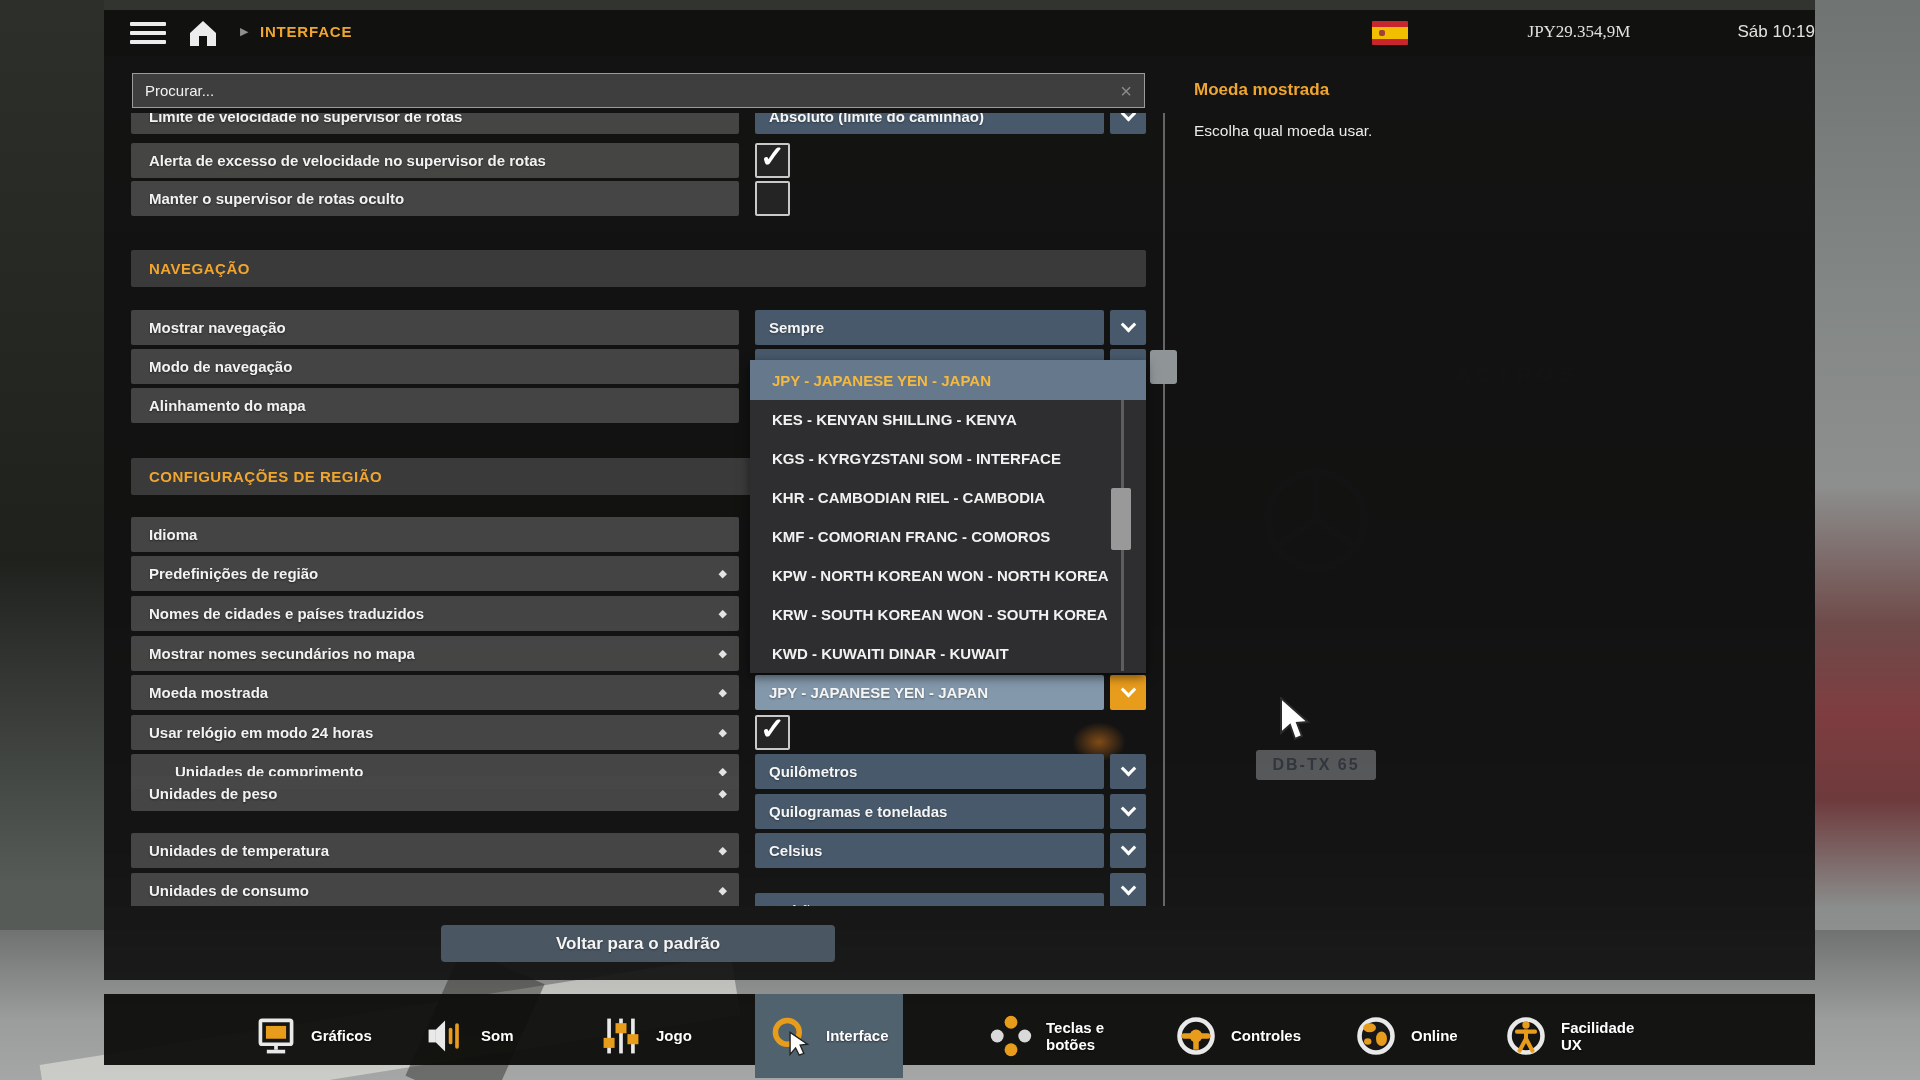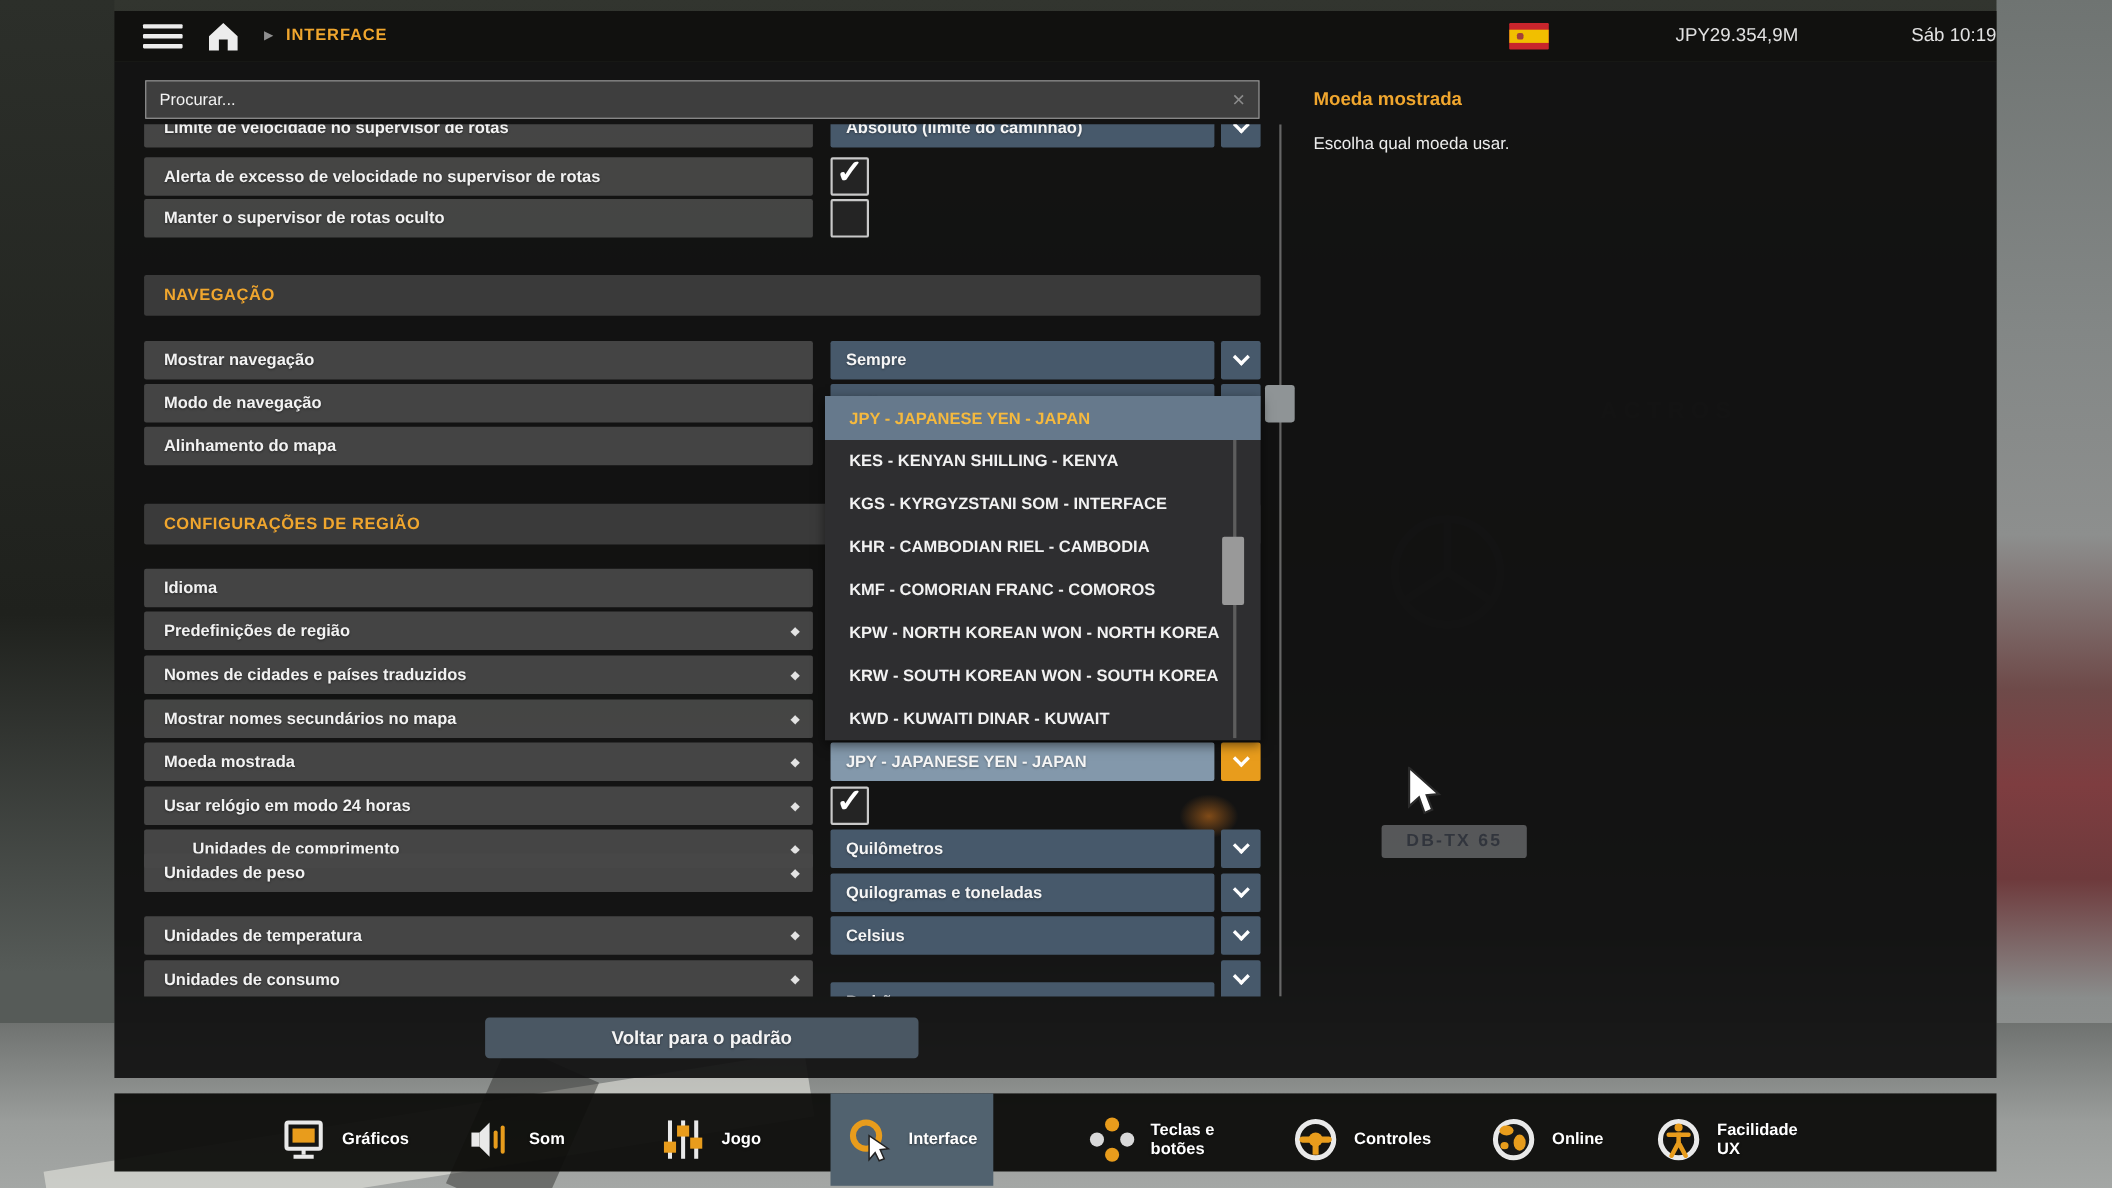--- a/index.html
+++ b/index.html
@@ -11,34 +11,34 @@
   .bg{position:absolute;z-index:0;}
   #bg-left-wall{left:0;top:0;width:104px;height:930px;background:linear-gradient(180deg,#2c2f2a,#1f211d 60%,#565b58 95%);}
   #bg-right-wall{left:1815px;top:0;width:105px;height:1080px;background:linear-gradient(180deg,#6f7472 0%,#838786 28%,#8d8f8e 45%,#6e4a49 58%,#7e3d40 66%,#6e3a3c 74%,#8a8d8c 84%,#9a9d9b 100%);}
   #bg-floor{left:0;top:930px;width:1920px;height:150px;background:linear-gradient(180deg,#6f7270,#9a9d9b 60%,#a4a7a5);}
   #bg-stripe{left:40px;top:1010px;width:700px;height:60px;background:rgba(235,235,228,.55);transform:rotate(-9deg);}
   #bg-stripe2{left:430px;top:960px;width:90px;height:140px;background:rgba(40,40,38,.45);transform:rotate(24deg);}
   #truck-star{position:absolute;left:1262px;top:466px;width:108px;height:108px;opacity:.10;z-index:1;}
   #truck-badge{position:absolute;left:1455px;top:362px;color:rgba(225,225,225,.09);font-size:21px;letter-spacing:6px;font-weight:700;z-index:1;}
   #tail-glow{position:absolute;left:1072px;top:722px;width:54px;height:40px;border-radius:50%;
     background:radial-gradient(ellipse at center,rgba(236,130,28,.5),rgba(236,130,28,0) 70%);z-index:3;}
-  #license-plate{position:absolute;left:1256px;top:750px;width:132px;height:30px;border-radius:3px;
+  #license-plate{position:absolute;left:1256px;top:750px;width:120px;height:30px;border-radius:3px;
     background:rgba(196,201,206,.38);display:flex;align-items:center;justify-content:center;
     color:rgba(28,32,44,.62);font-weight:700;font-size:16px;letter-spacing:2px;z-index:3;}
   
   #top-bar{position:absolute;left:104px;top:10px;width:1711px;height:46px;background:rgba(17,17,14,.97);z-index:4;}
   #hamburger{position:absolute;left:26px;top:12px;width:36px;height:22px;display:flex;flex-direction:column;justify-content:space-between;cursor:pointer;}
   #hamburger div{height:4px;background:#ececec;border-radius:1px;}
   #home-btn{position:absolute;left:84px;top:9px;width:30px;height:28px;}
   #crumb-sep{position:absolute;left:136px;top:15px;color:#8f8f8f;font-size:11px;}
   #breadcrumb{position:absolute;left:156px;top:13px;color:#F0A62E;font-weight:700;font-size:15px;letter-spacing:.8px;}
   #flag{position:absolute;left:1268px;top:11px;width:36px;height:24px;background:#c8252c;overflow:hidden;border-radius:1px;}
   #flag .mid{position:absolute;left:0;top:6px;width:36px;height:12px;background:#f1bf00;}
   #flag .emblem{position:absolute;left:7px;top:9px;width:6px;height:6px;background:#a3403a;border-radius:2px;}
-  #money{position:absolute;left:1370px;top:12px;width:210px;text-align:center;color:#e2e2e2;font-size:17px;font-weight:400;}
+  #money{position:absolute;left:1370px;top:12px;width:210px;text-align:center;color:#e2e2e2;font-size:17px;font-weight:400;font-family:Liberation Serif, serif;}
   #datetime{position:absolute;left:1576px;top:12px;width:135px;text-align:right;color:#e2e2e2;font-size:17px;}
   
   #panel{position:absolute;left:104px;top:56px;width:1711px;height:924px;background:rgba(17,17,17,.93);z-index:2;}
   #search-box{position:absolute;left:132px;top:73px;width:1013px;height:35px;background:#3e3e3e;border:1px solid #9b9b9b;
     display:flex;align-items:center;padding:0 12px;z-index:4;}
   #search-input{color:#f2f2f2;font-size:15px;font-weight:400;}
   #search-clear{margin-left:auto;color:#8b8b8b;font-size:20px;line-height:1;cursor:pointer;}
   #rows-vp{position:absolute;left:104px;top:113px;width:1100px;height:793px;overflow:hidden;z-index:4;}
   .row-label{position:absolute;left:27px;width:608px;height:35px;background:rgba(72,72,72,.95);border-radius:2px;
     display:flex;align-items:center;padding:0 12px 0 18px;}

